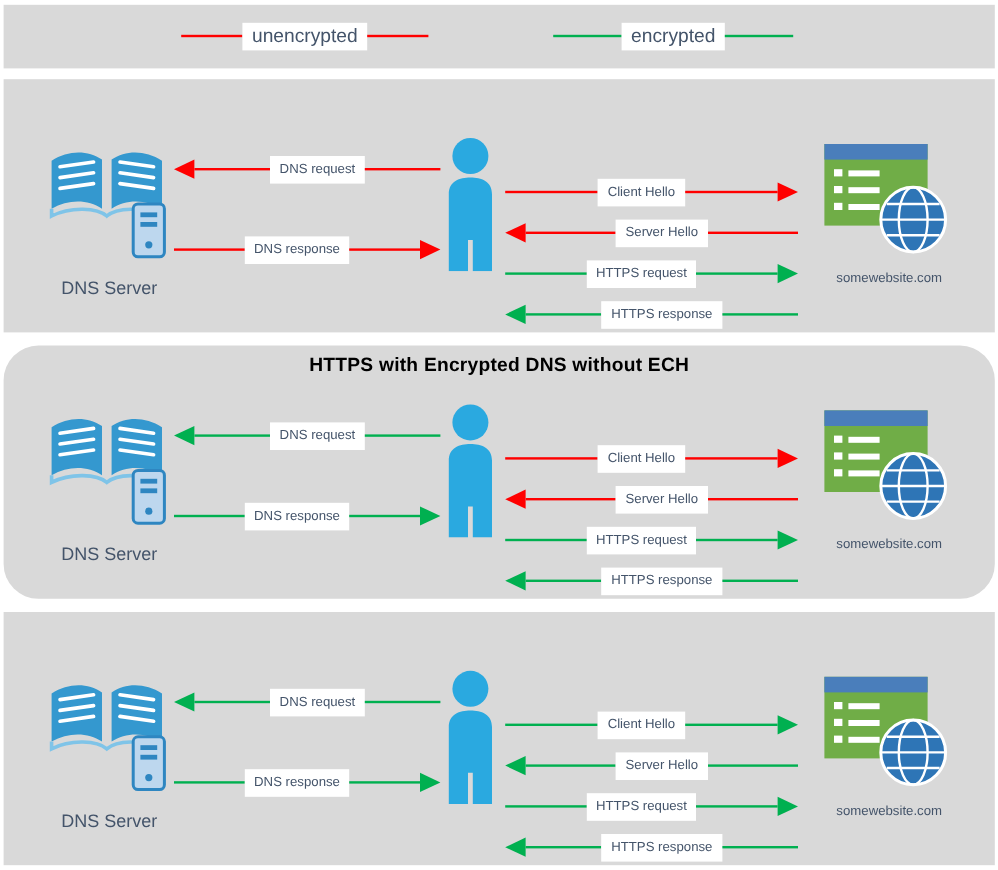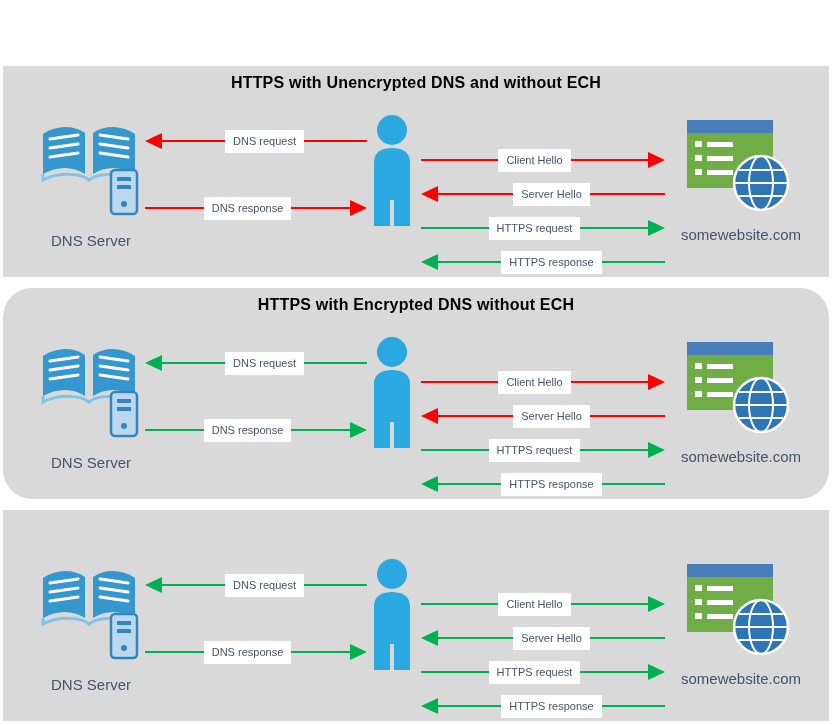--- a/index.html
+++ b/index.html
@@ -32,36 +32,47 @@
   .y-hreq    { top:131px; }
   .y-hresp   { top:165px; }
 
   
   .dns-icon   { position:absolute; left:32px;  top:54px; }
   .dns-label  { position:absolute; left:28px;  top:166px; width:120px; text-align:center;
                 color:#44546a; font-size:15px; }
   .person-icon{ position:absolute; left:366px; top:48px; }
   .site-icon  { position:absolute; left:682px; top:52px; }
   .site-label { position:absolute; left:650px; top:160px; width:176px; text-align:center;
-                color:#44546a; font-size:15px; }
+                color:#44546a; font-size:11px; }
 
   
   .legend-item { position:absolute; display:flex; align-items:center; height:26px; top:13px; }
   .legend-item .lbl { font-size:16px; }
   .li-unenc { left:148px; width:206px; }
   .li-enc   { left:458px; width:200px; }
 </style>
 </head>
 <body>
 
 <div class="page">
 
+  <div class="band legend-band">
+    <div class="legend-item li-unenc" style="--c: #ff0000;">
+      <span class="seg"></span>
+      <span class="lbl">unencrypted</span>
+      <span class="seg"></span>
+    </div>
+    <div class="legend-item li-enc" style="--c: #00b050;">
+      <span class="seg"></span>
+      <span class="lbl">encrypted</span>
+      <span class="seg"></span>
+    </div>
+  </div>
 
   <section class="band panel p1">
-    <h2 class="title">HTTPS with Unencrypted DNS and without ECH</h2>
 
     <div class="dns-icon">
       <svg width="112" height="96" viewBox="0 0 112 96">
         <path d="M8 14 C22 5 38 5 50 13 L50 54 C38 46 22 46 8 54 Z" fill="#3498cf"></path>
         <path d="M58 13 C70 5 86 5 100 14 L100 54 C86 46 70 46 58 54 Z" fill="#3498cf"></path>
         <g stroke="#ffffff" stroke-width="3" stroke-linecap="round">
           <line x1="15" y1="19" x2="43" y2="15"></line>
             <line x1="15" y1="28" x2="43" y2="24"></line>
           <line x1="15" y1="37" x2="43" y2="33"></line>
             <line x1="65" y1="15" x2="93" y2="19"></line>

